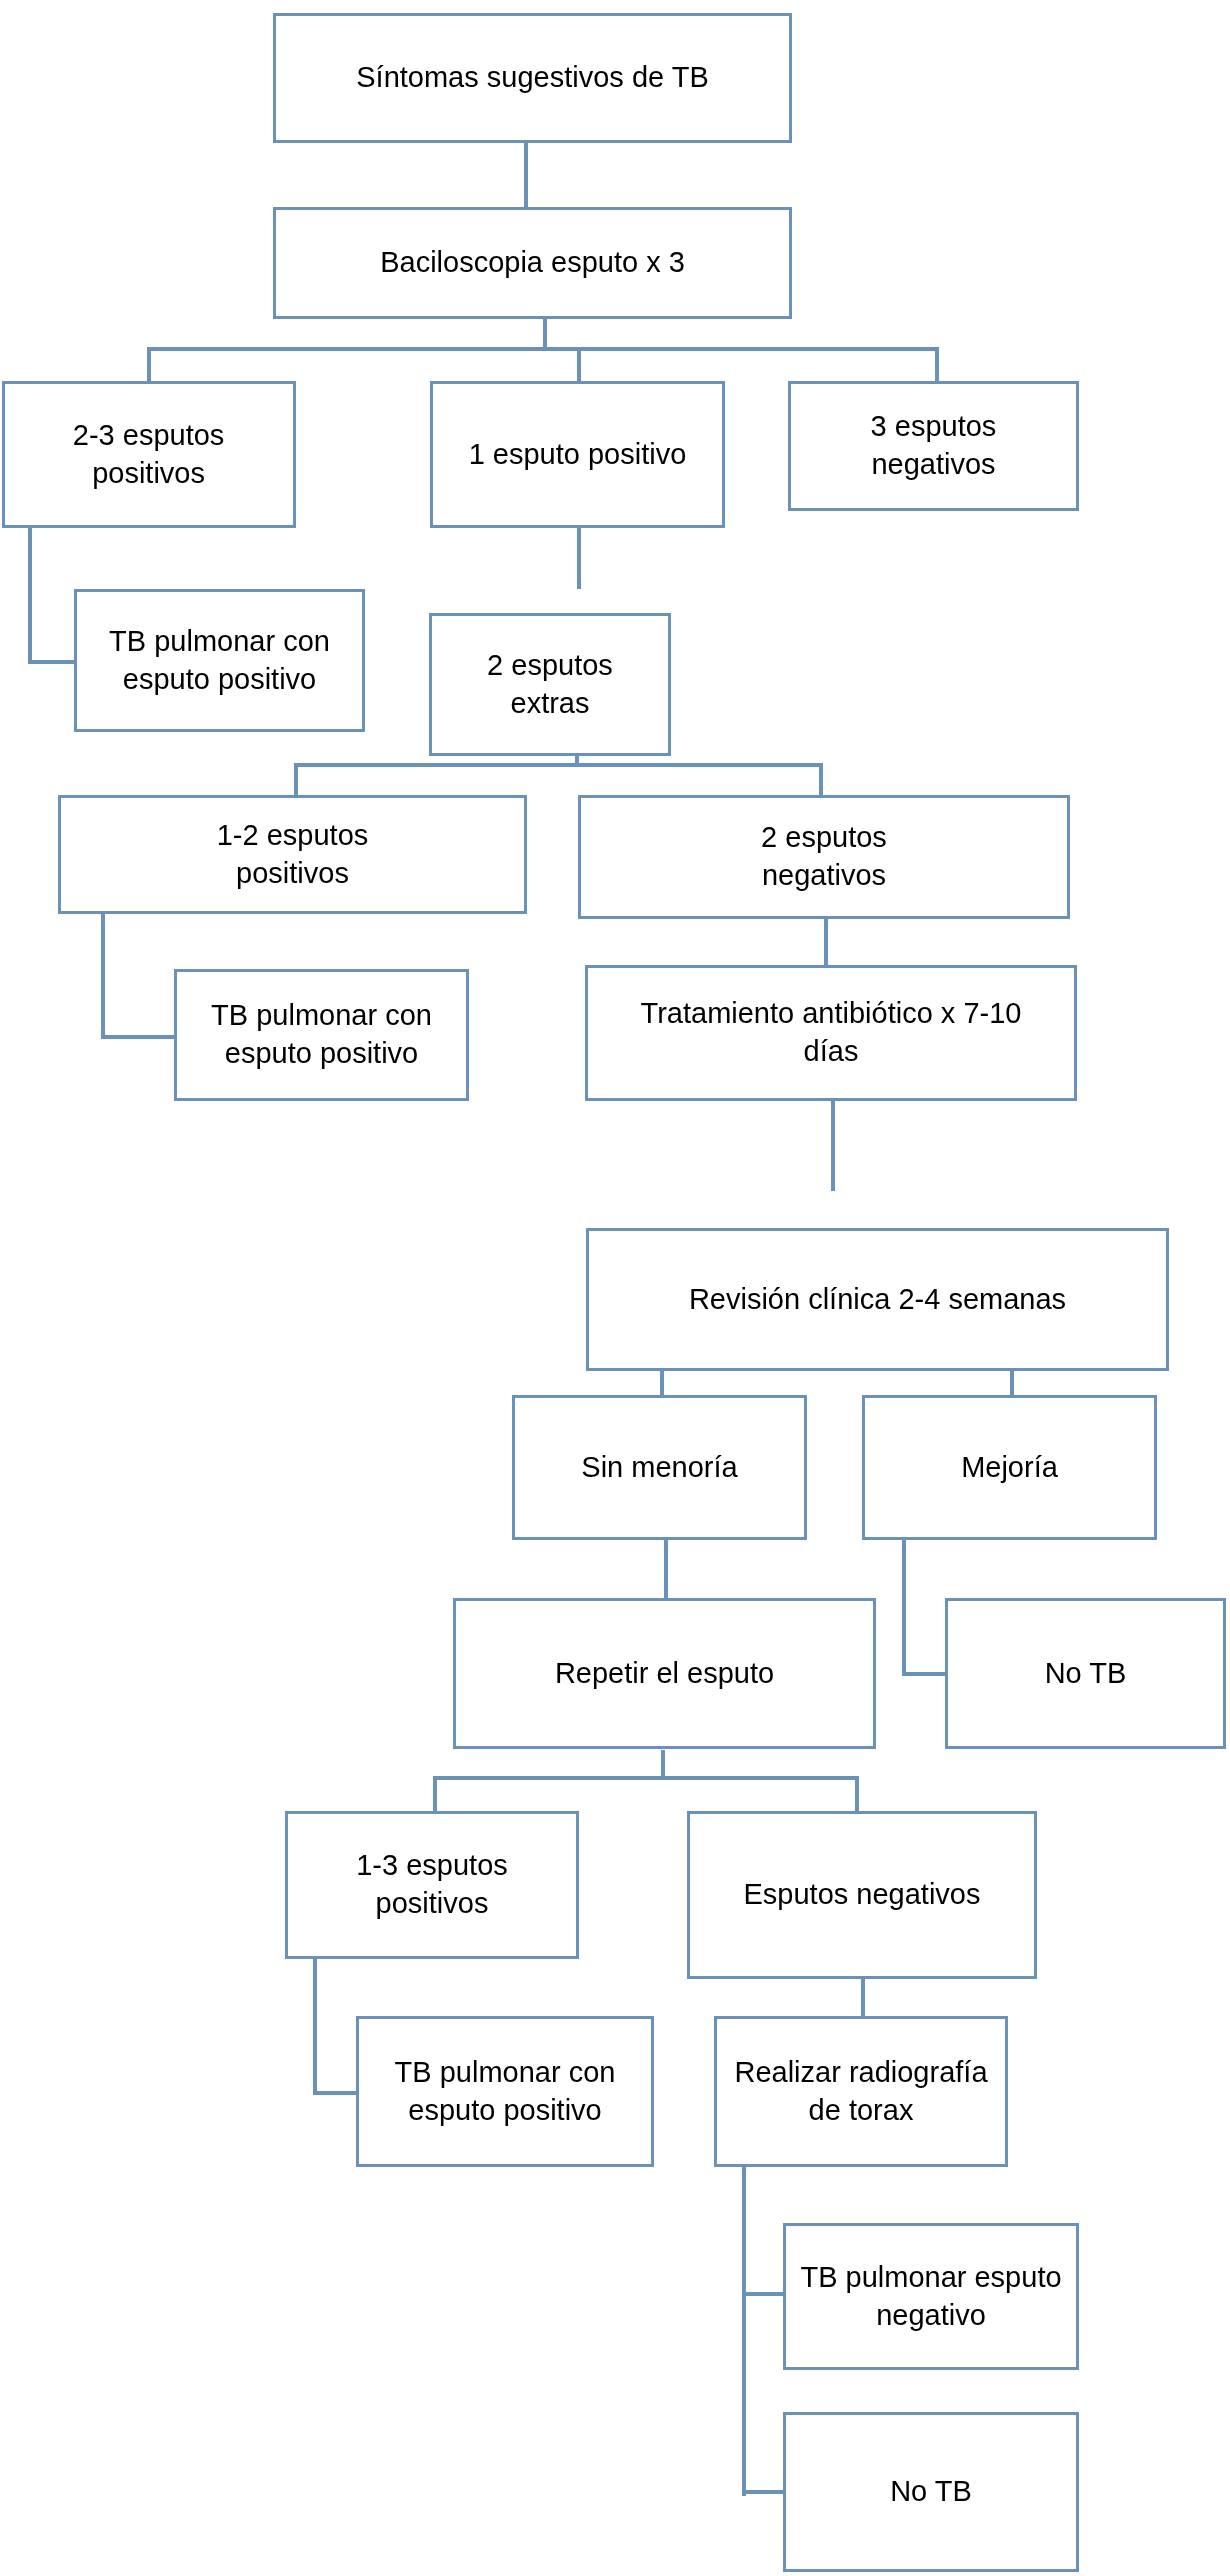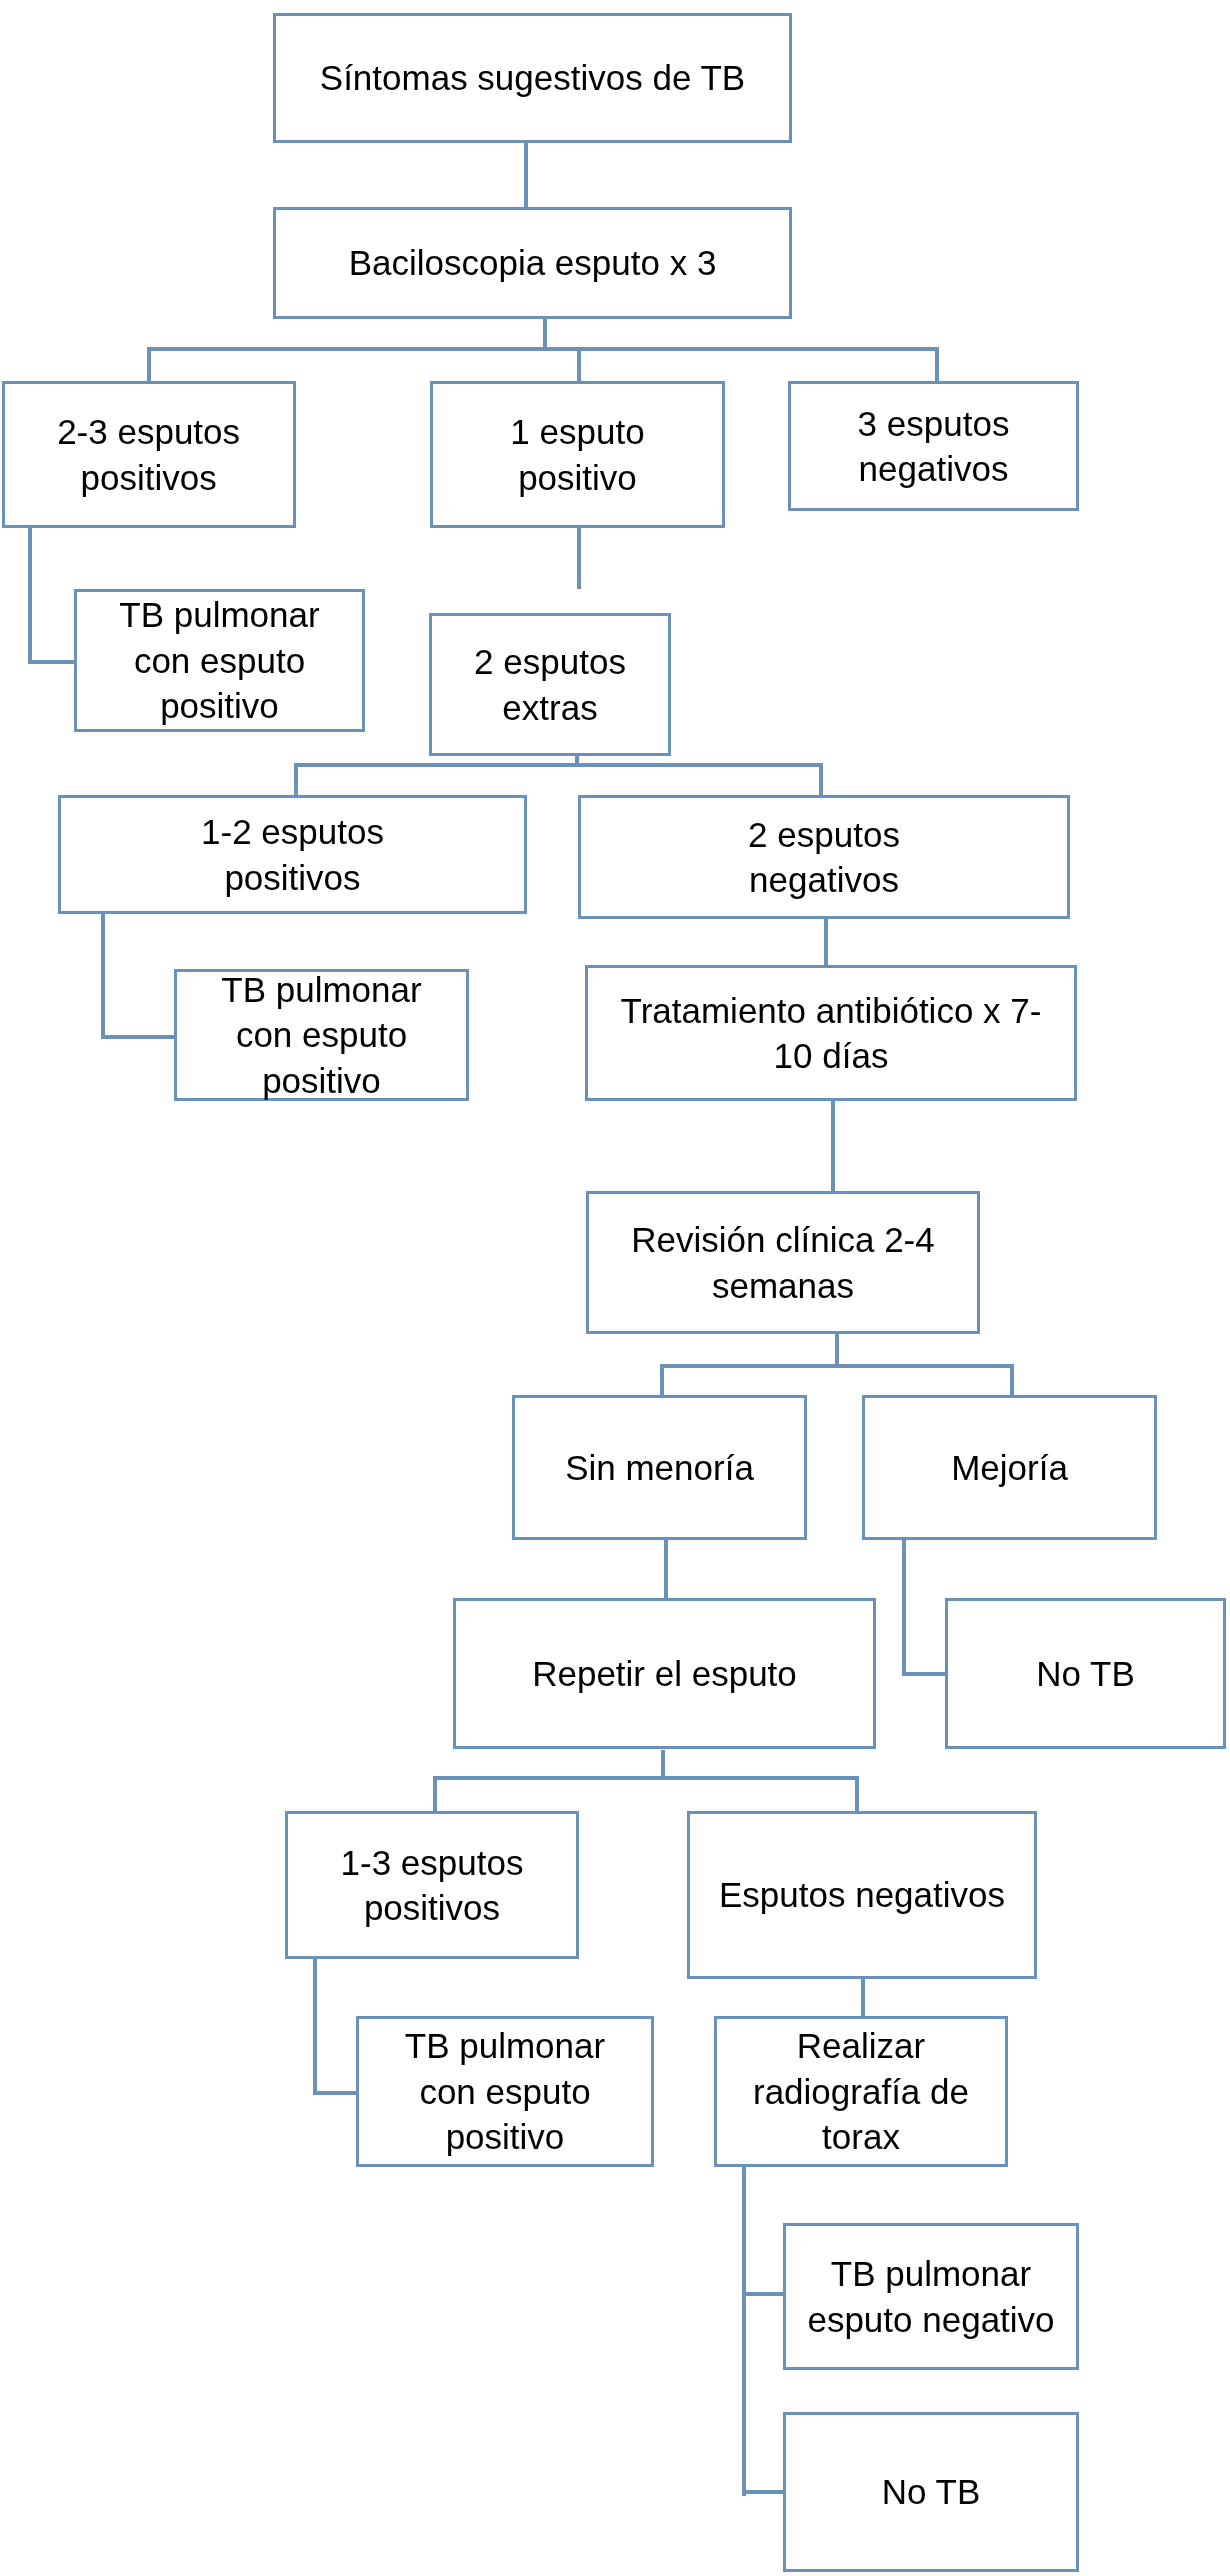--- a/index.html
+++ b/index.html
@@ -11,41 +11,41 @@
   .canvas{
     position:relative;width:1230px;height:2576px;
     background:var(--c-background,#fff);overflow:hidden;
   }
   .node{
     position:absolute;box-sizing:border-box;
     border:3.9px solid var(--c-box_border,#6a92b8);
     background:var(--c-box_fill,#ffffff);
     color:var(--c-text,#000);
     display:flex;align-items:center;justify-content:center;
-    text-align:center;font-size:35px;line-height:1.3;
+    text-align:center;font-size:29px;line-height:1.3;
   }
   .ln{
     position:absolute;background:var(--c-connector,#6a92b8);
   }
   .ln.v{width:3.9px;}
   .ln.h{height:3.9px;}
 
   
   #n-sintomas      {left:273px; top:13px;   width:519px; height:130px; padding:0 7.8px;}
   #n-baciloscopia  {left:273px; top:207px;  width:519px; height:112px; padding:0 7.8px;}
   #n-esputos23pos  {left:1.6px;   top:381px;  width:294px; height:147px; padding:0 15.5px;}
   #n-esputo1pos    {left:430px; top:381px;  width:295px; height:147px; padding:0 28px;}
   #n-esputos3neg   {left:788px;top:381px;  width:291px; height:130px; padding:0 15.5px;}
   #n-tb1           {left:74px;  top:589px;  width:291px; height:143px; padding:0 18px;}
   #n-extras        {left:429px; top:589px;  width:242px; height:143px; padding:8px 23px;margin-top:24px;}
   #n-esputos12pos  {left:58px;  top:795px; width:469px; height:119px; padding:0 109px;}
   #n-esputos2neg   {left:578px; top:795px; width:492px; height:124px; padding:0 116px;}
   #n-tb2           {left:174px; top:969px; width:295px; height:132px; padding:0 18px;}
   #n-tratamiento   {left:585px; top:965px; width:492px; height:136px; padding:0 23px;}
-  #n-revision      {left:586px; top:1191px; width:394px; height:143px; padding:8px 31px;}
+  #n-revision      {left:586px; top:1228px; width:583px; height:143px; padding:8px 31px;}
   #n-sinmenoria    {left:512px; top:1395px; width:295px; height:145px; padding:0 11.6px;}
   #n-mejoria       {left:862px;top:1395px; width:295px; height:145px; padding:0 11.6px;}
   #n-repetir       {left:453px; top:1598px; width:423px; height:151px; padding:0 3px;}
   #n-notb1         {left:945px;top:1598px; width:281px; height:151px; padding:0 11.6px;}
   #n-esputos13pos  {left:285px; top:1811px; width:294px; height:148px; padding:0 15.5px;}
   #n-esputosneg    {left:687px; top:1811px; width:350px; height:168px; padding:0 9.3px;}
   #n-tb3           {left:356px; top:2016px; width:298px; height:151px; padding:0 18px;}
   #n-radiografia   {left:714px; top:2016px; width:294px; height:151px; padding:0 11px;}
   #n-tbnegativo    {left:783px;top:2223px; width:296px; height:147px; padding:0 11px;}
   #n-notb2         {left:783px;top:2412px; width:296px; height:160px; padding:0 11.6px;}

